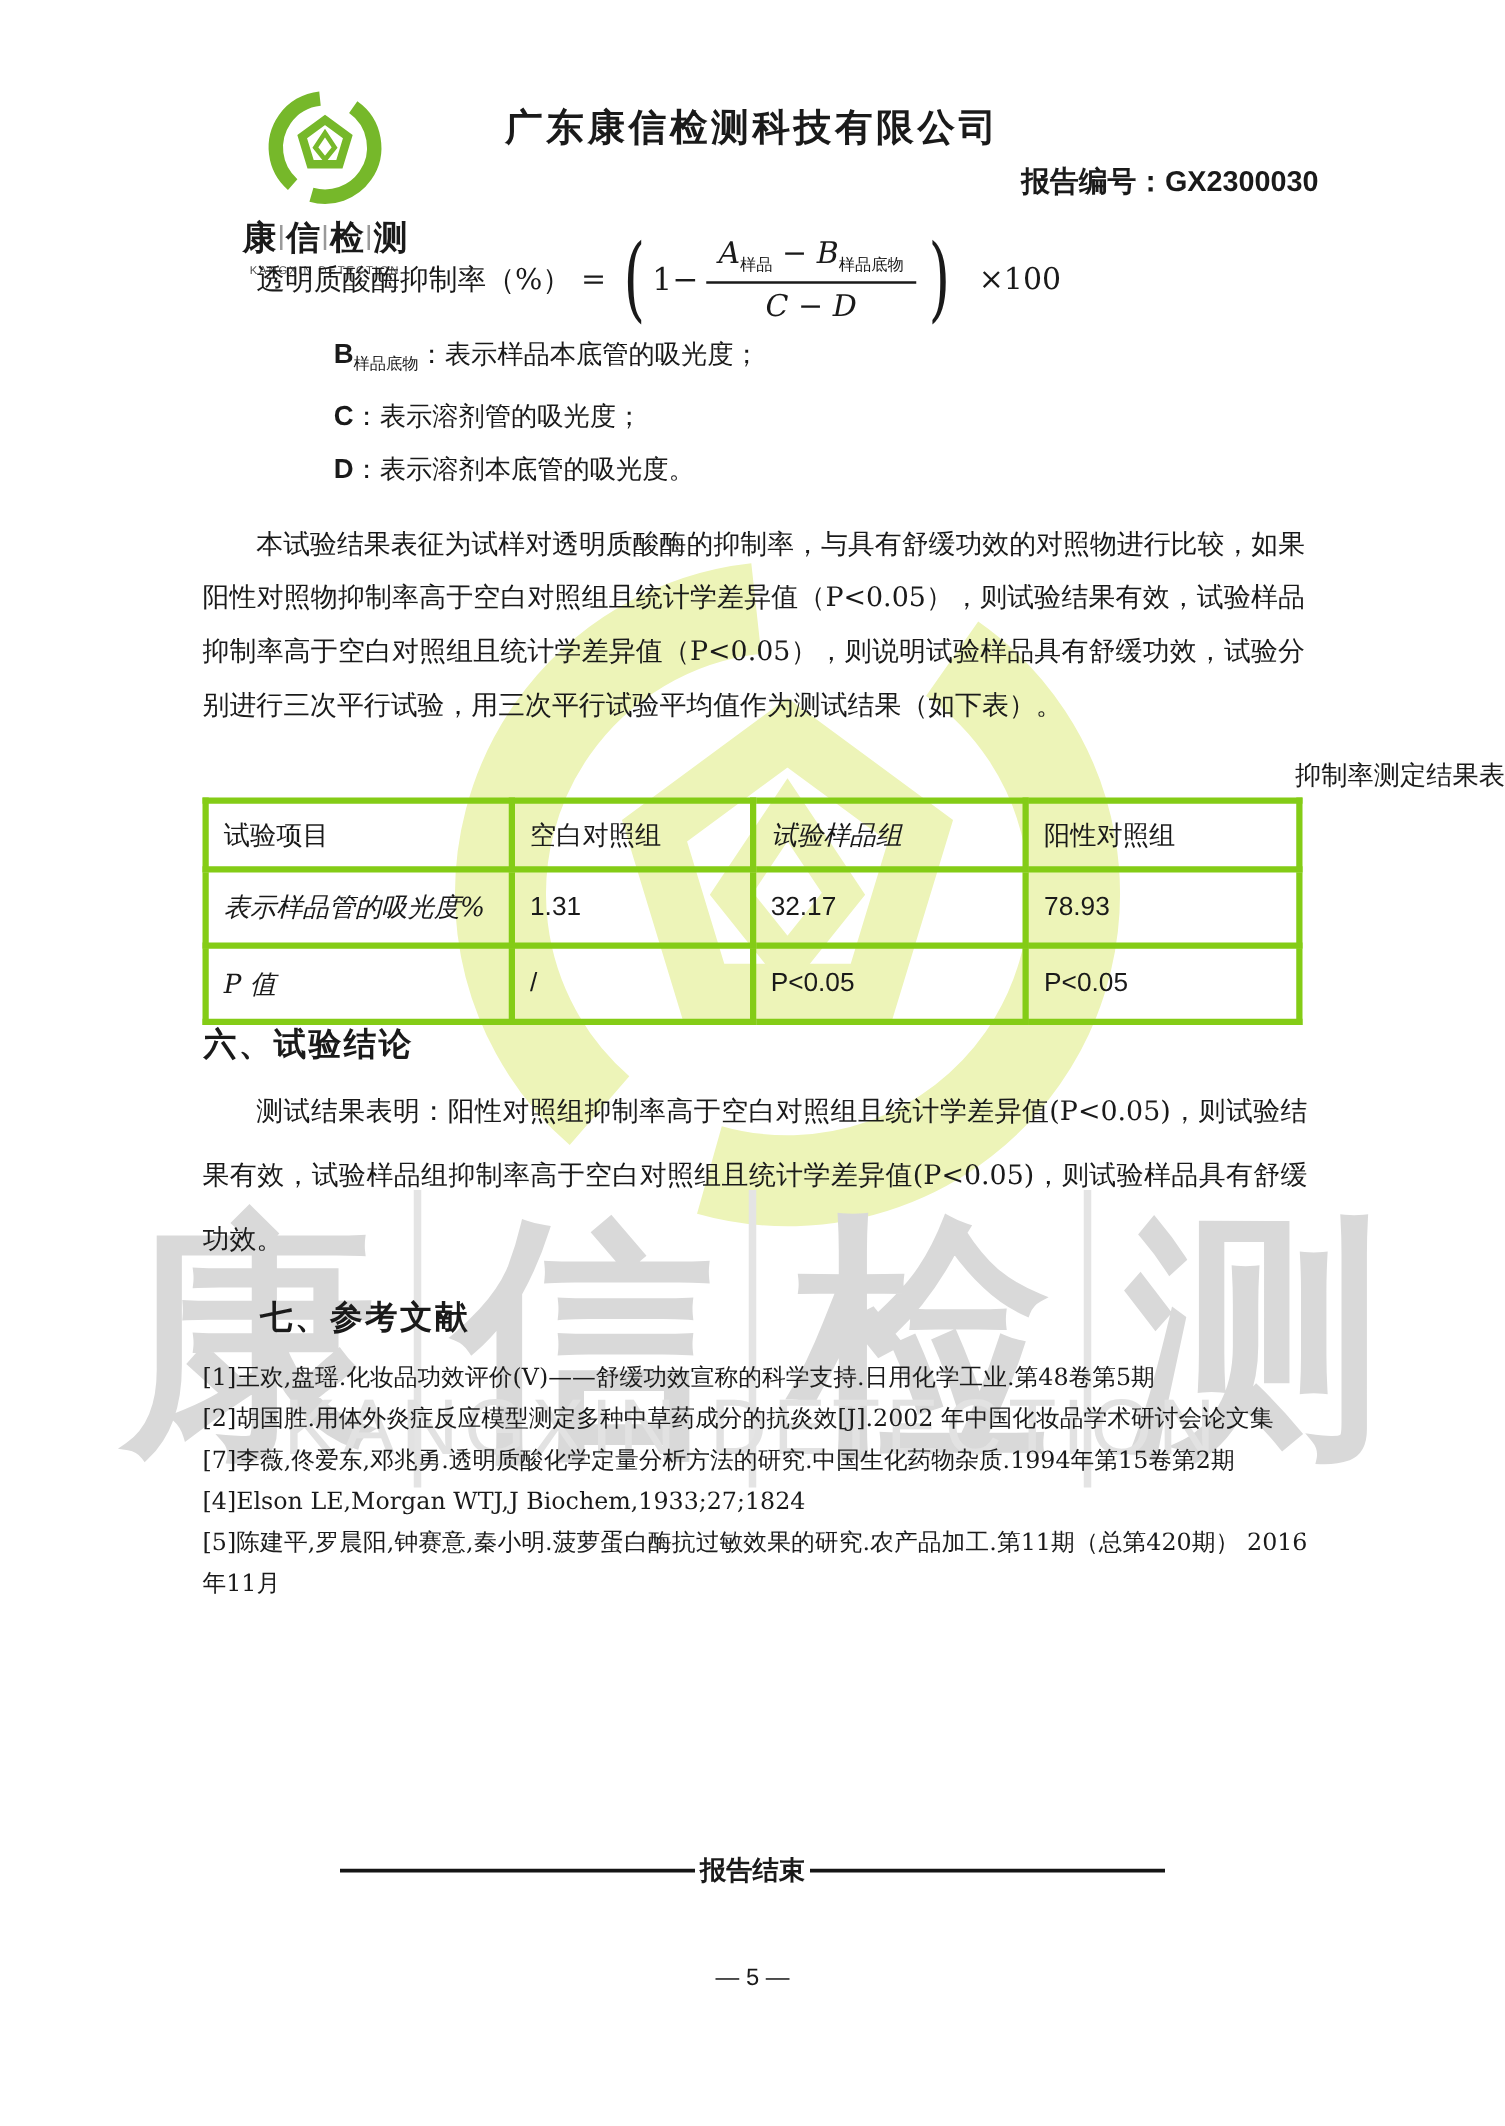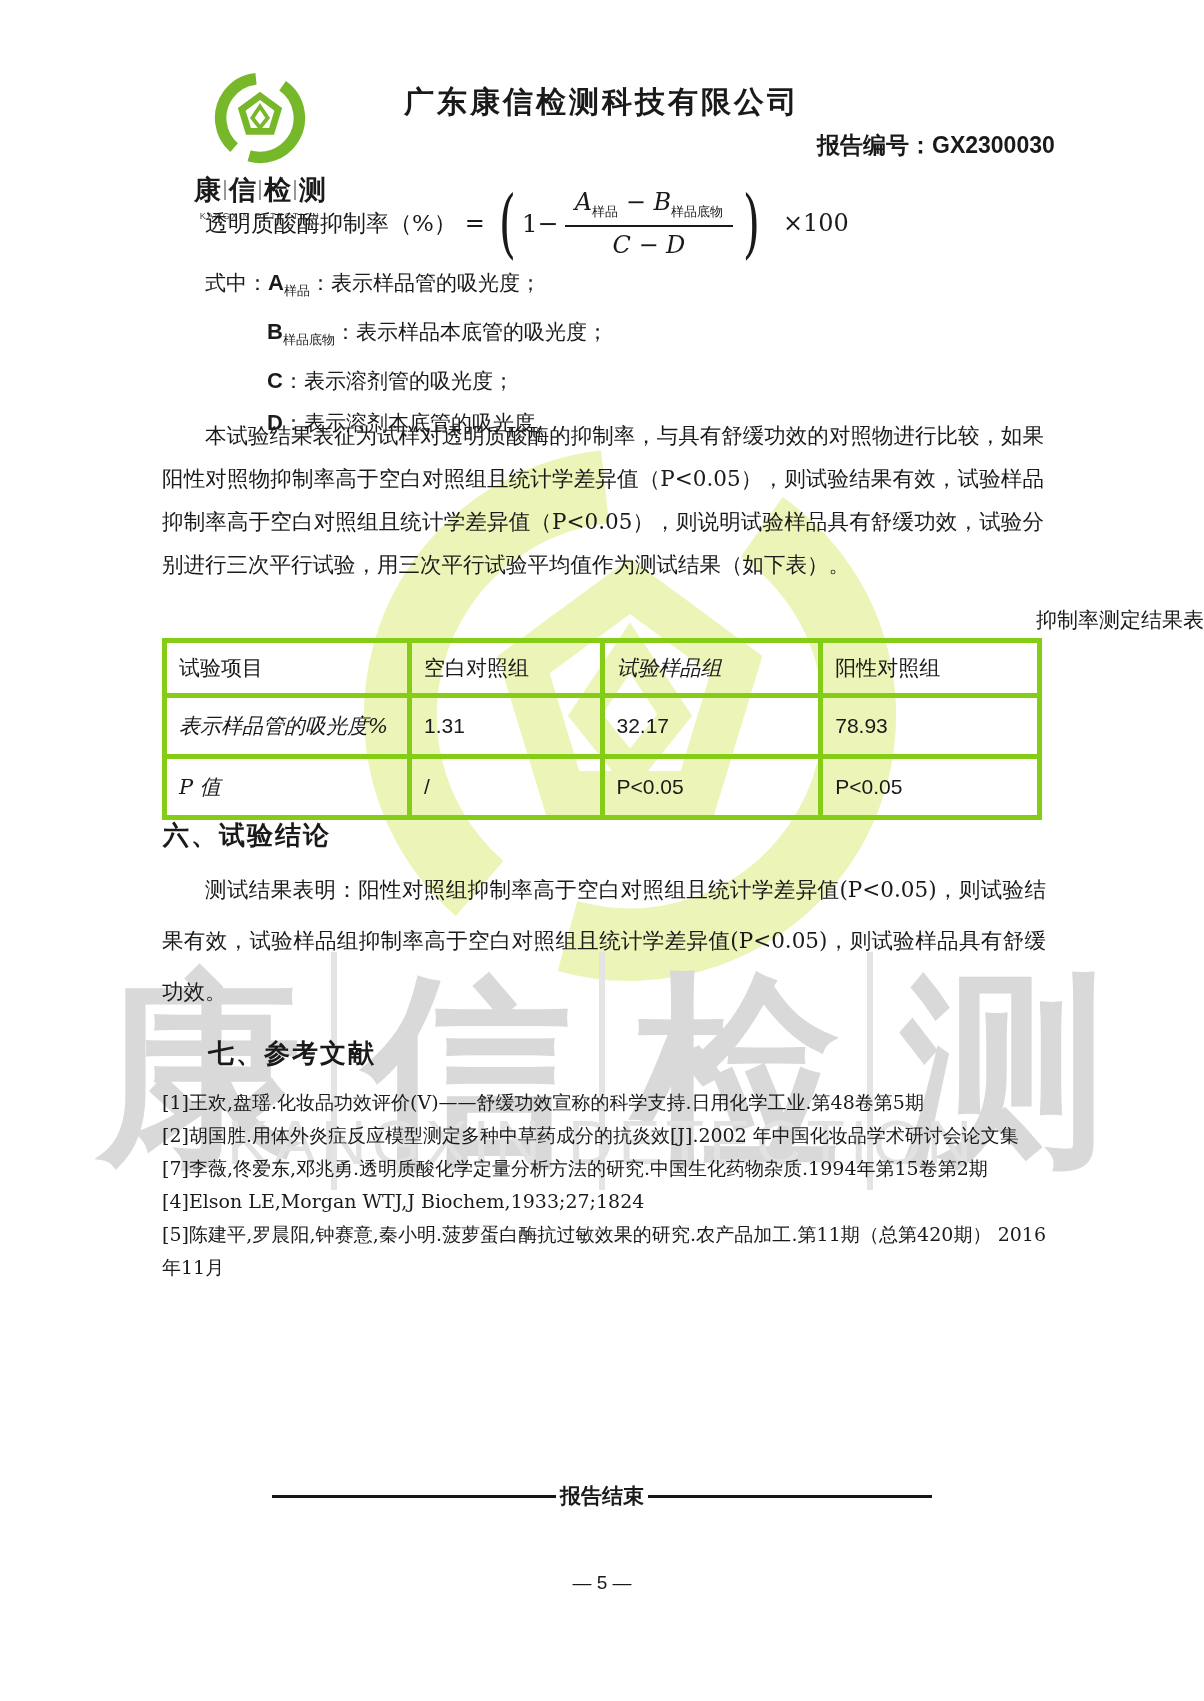--- a/index.html
+++ b/index.html
@@ -146,23 +146,20 @@
           <span>−</span>
           <span class="sym-i">B</span><sub class="cnsub">样品底物</sub>
         </span>
         <span class="frac-den sym-i">C − D</span>
       </span>
       <span class="paren">)</span>
       <span class="times">×100</span>
     </div>
 
     <div class="abs defs">
-      <div class="row">
-        <span>式中：</span><span class="sym">A</span><sub class="cnsub">样品</sub><span>：表示样品管的吸光度；</span>
-      </div>
       <div class="row ind">
         <span class="sym">B</span><sub class="cnsub">样品底物</sub><span>：表示样品本底管的吸光度；</span>
       </div>
       <div class="row ind">
         <span class="sym">C</span><span>：表示溶剂管的吸光度；</span>
       </div>
       <div class="row ind">
         <span class="sym">D</span><span>：表示溶剂本底管的吸光度。</span>
       </div>
     </div>

